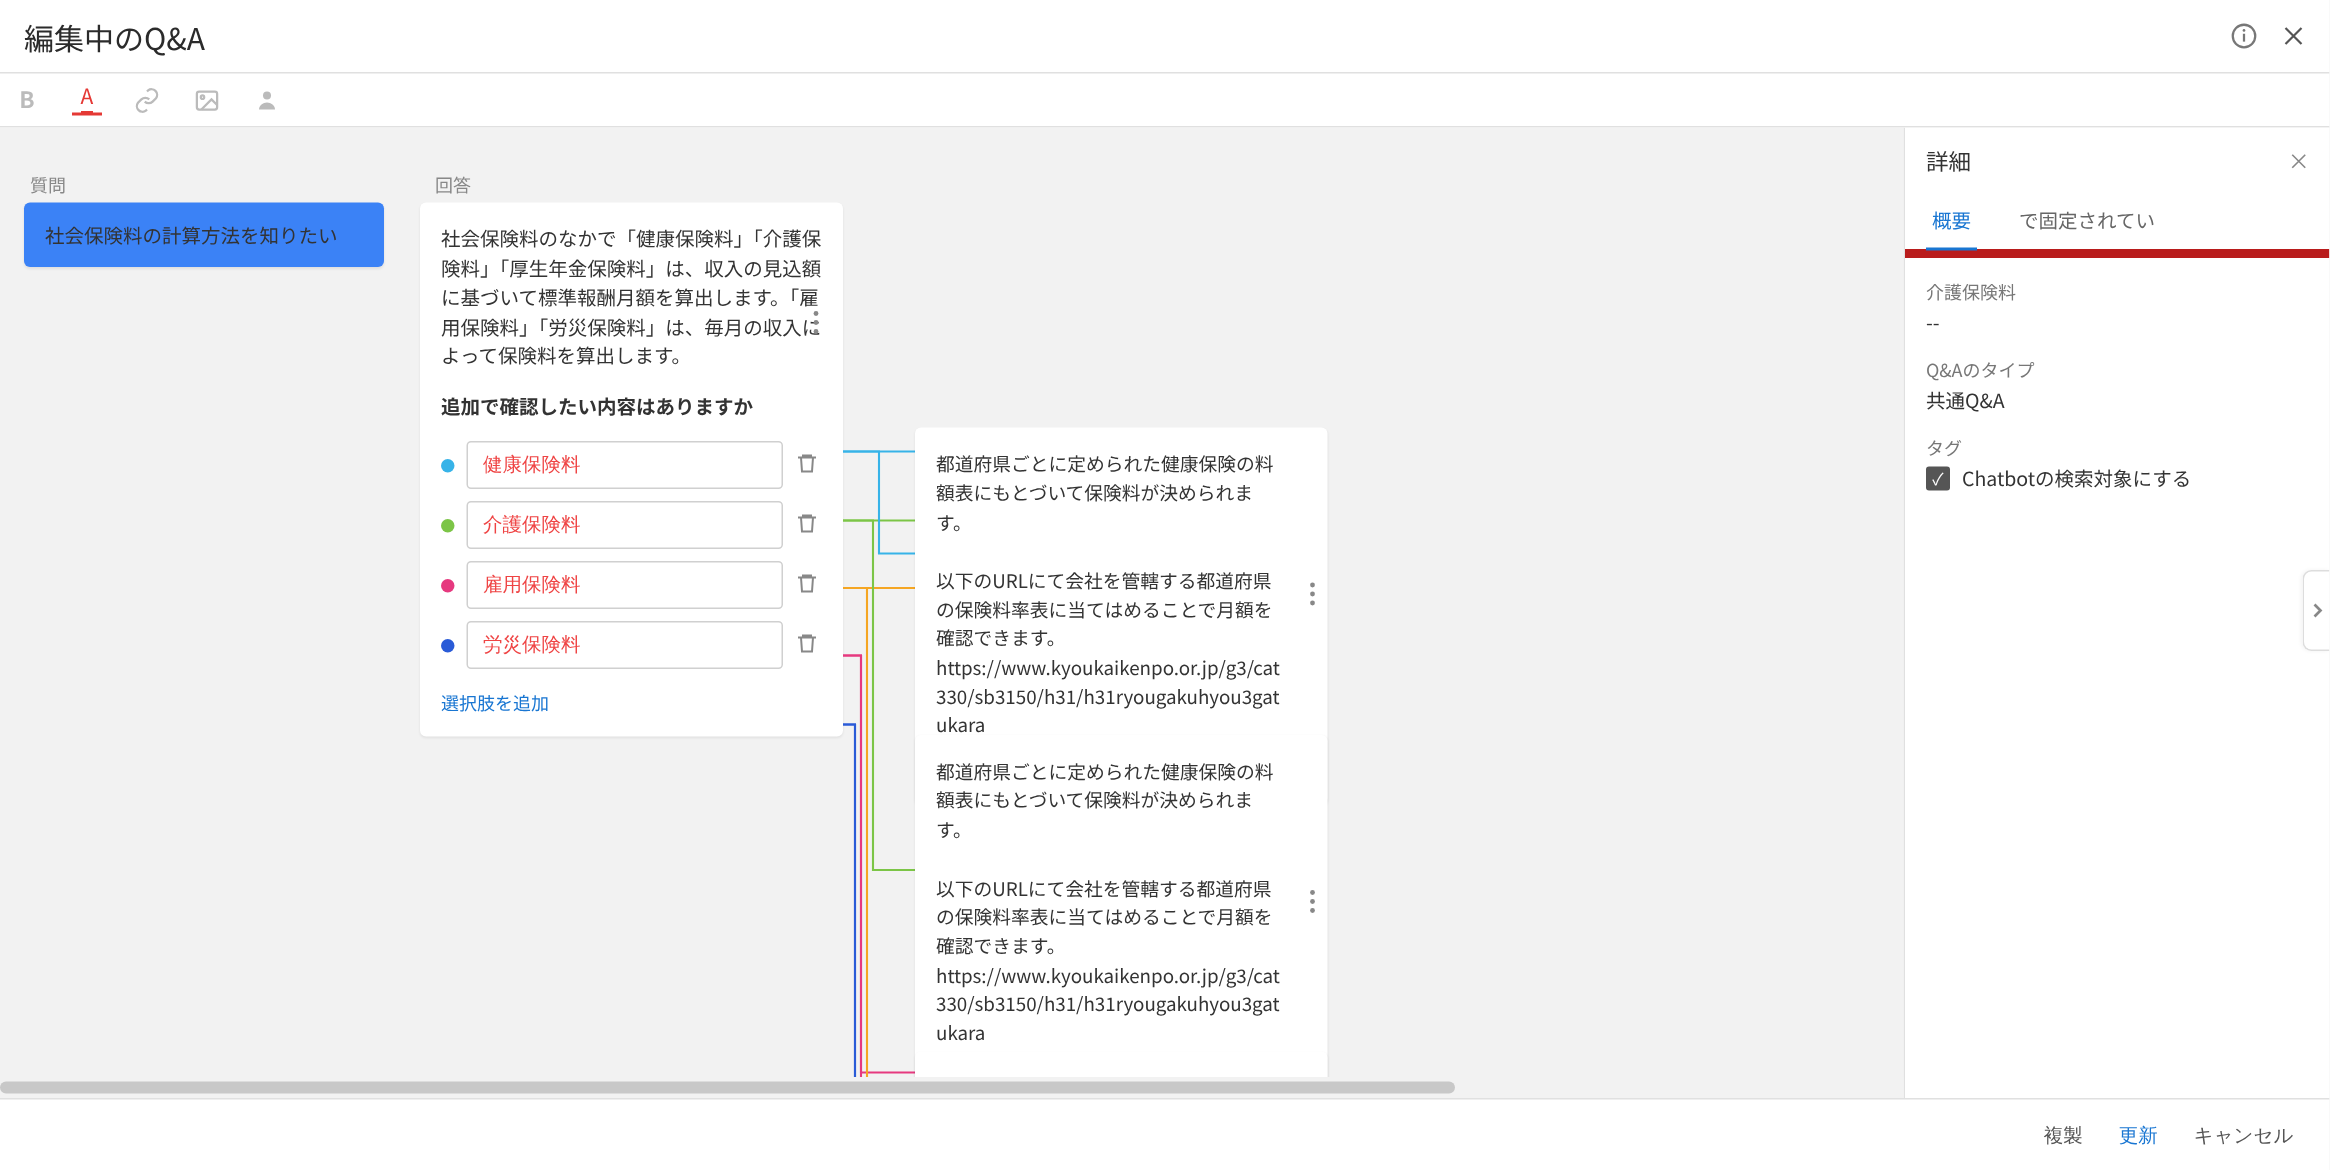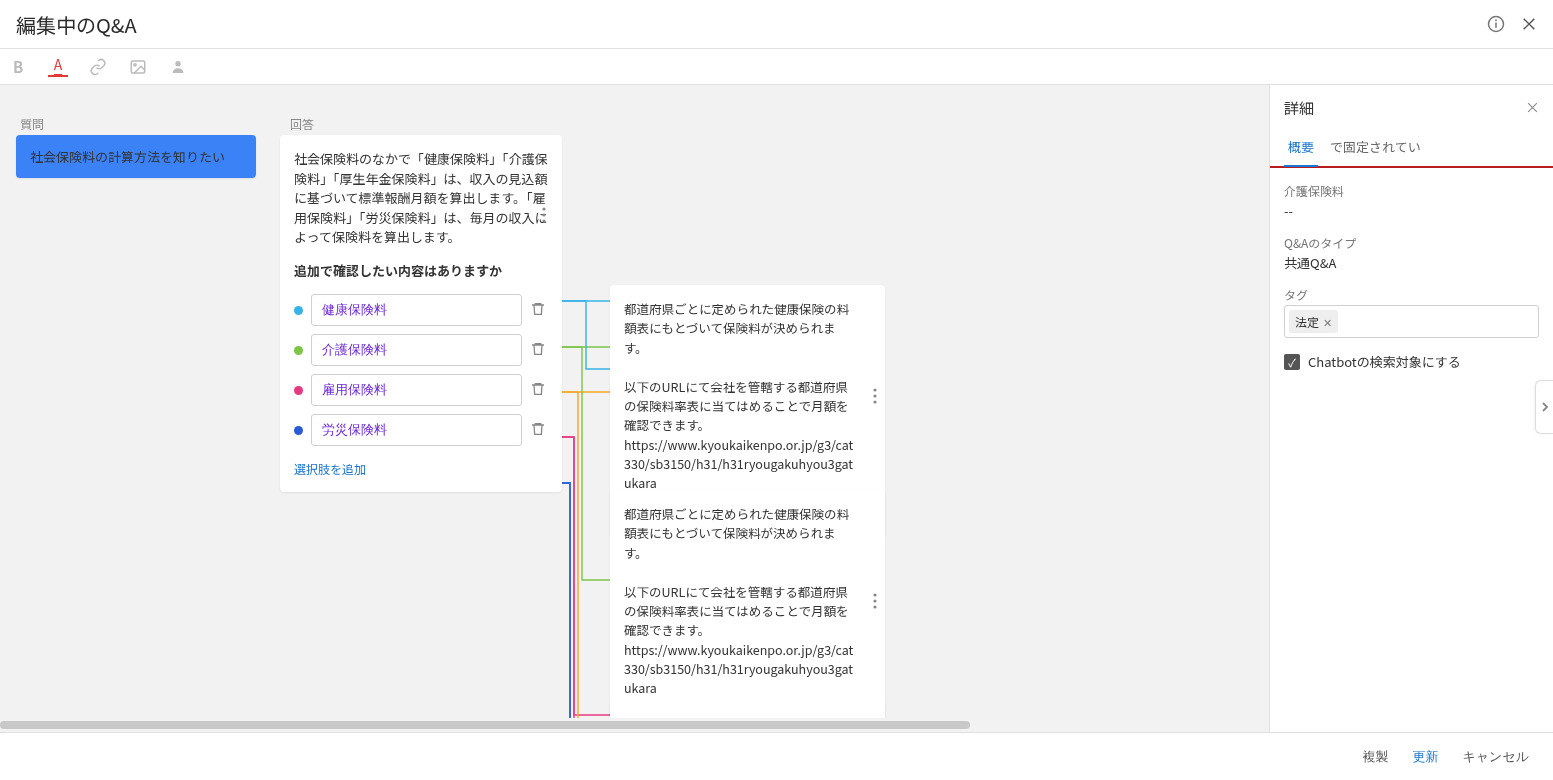--- a/index.html
+++ b/index.html
@@ -17,31 +17,31 @@
 .col-label { position: absolute; font-size: 12px; color: #888; }
 .question-card { position: absolute; left: 16px; top: 50px; width: 240px; background: #3b82f6; border-radius: 4px; padding: 12px 14px; box-shadow: 0 1px 2px rgba(0,0,0,0.08); font-size: 13px; }
 .answer-card { position: absolute; left: 280px; top: 50px; width: 282px; background: #fff; border-radius: 4px; box-shadow: 0 1px 2px rgba(0,0,0,0.08); padding: 14px; }
 .answer-text { font-size: 13px; line-height: 1.5; margin-bottom: 14px; }
 .answer-bold { font-weight: 700; }
 .more-v { position: absolute; right: -2px; top: 50%; transform: translateY(-50%); cursor: pointer; color: #888; padding: 4px;}
 .answer-main-wrap{position:relative;}
 .opt-row { display: flex; align-items: center; gap: 8px; margin-bottom: 8px; }
 .dot { width: 9px; height: 9px; border-radius: 50%; flex: 0 0 9px; }
 .dot-cyan{background:#37b3e8;} .dot-green{background:#7cc547;} .dot-orange{background:#f5a623;} .dot-pink{background:#e6397f;} .dot-blue{background:#2a5bd7;}
-.opt-input { flex: 1; height: 32px; border: 1px solid #d0d0d0; border-radius: 3px; padding: 0 10px; background: #fff; font-size: 13px; color:#6d28d9;}
+.opt-input { flex: 1; height: 32px; border: 1px solid #d0d0d0; border-radius: 3px; padding: 0 10px; background: #fff; font-size: 13px; color:#ef4444;}
 .trash { width: 18px; height: 18px; cursor: pointer; color: #888; flex: 0 0 18px; }
 .add-link { color: #1976d2; font-size: 12px; cursor: pointer; margin-top: 6px; display: inline-block; }
 .sub-card { position: absolute; width: 275px; background: #fff; border-radius: 4px; box-shadow: 0 1px 2px rgba(0,0,0,0.08); padding: 14px; }
 .sub-text { font-size: 12.5px; line-height: 1.55; word-break: break-all; position:relative; padding-right:12px;}
 .sub-add { color: #1976d2; font-size: 12px; cursor: pointer; margin-top: 12px; display:inline-block;}
 .line { position: absolute; pointer-events: none; }
 .side-panel { width: 284px; border-left: 1px solid #e0e0e0; display: flex; flex-direction: column; background: #fff; }
 .side-header { height: 44px; display: flex; align-items: center; justify-content: space-between; padding: 0 14px; }
 .side-title { font-size: 15px; }
-.side-tabs { display: flex; border-bottom: 2px solid #b91c1c; padding: 0 14px; gap: 8px; }
+.side-tabs { display: flex; border-bottom: 6px solid #b91c1c; padding: 0 14px; gap: 24px; }
 .side-tab { padding: 8px 4px 10px; font-size: 13px; color: #666; cursor: pointer; position: relative; }
 .side-tab.active { color: #1976d2; }
 .side-tab.active::after { content:''; position:absolute; left:0; right:0; bottom:-1px; height:2px; background:#1976d2; }
 .side-body { padding: 14px; flex: 1; overflow-y: auto; }
 .field-label { font-size: 12px; color: #777; margin-bottom: 2px; }
 .field-val { font-size: 13px; color: #333; margin-bottom: 14px; }
 .tag-box { border: 1px solid #d0d0d0; border-radius: 3px; padding: 4px; min-height: 30px; display: flex; gap: 4px; flex-wrap: wrap; margin-bottom:14px;}
 .tag-chip { background: #eee; border-radius: 3px; padding: 3px 6px; font-size: 12px; display: flex; align-items: center; gap: 4px; }
 .tag-x { cursor: pointer; font-size: 11px; color:#777;}
 .chk-row { display: flex; align-items: center; gap: 8px; font-size: 13px; }
@@ -233,26 +233,20 @@
         <div class="side-tab">で固定されてい</div>
       </div>
       <div class="side-body">
         <div class="field-label">介護保険料</div>
         <div class="field-val">--</div>
 
         <div class="field-label">Q&amp;Aのタイプ</div>
         <div class="field-val">共通Q&amp;A</div>
 
         <div class="field-label">タグ</div>
-        <div class="tag-box">
-          <span class="tag-chip">
-            <span>法定</span>
-            <span class="tag-x">✕</span>
-          </span>
-        </div>
 
         <div class="chk-row">
           <span class="chk">✓</span>
           <span>Chatbotの検索対象にする</span>
         </div>
       </div>
     </div>
   </div>
 
   <div class="footer">

